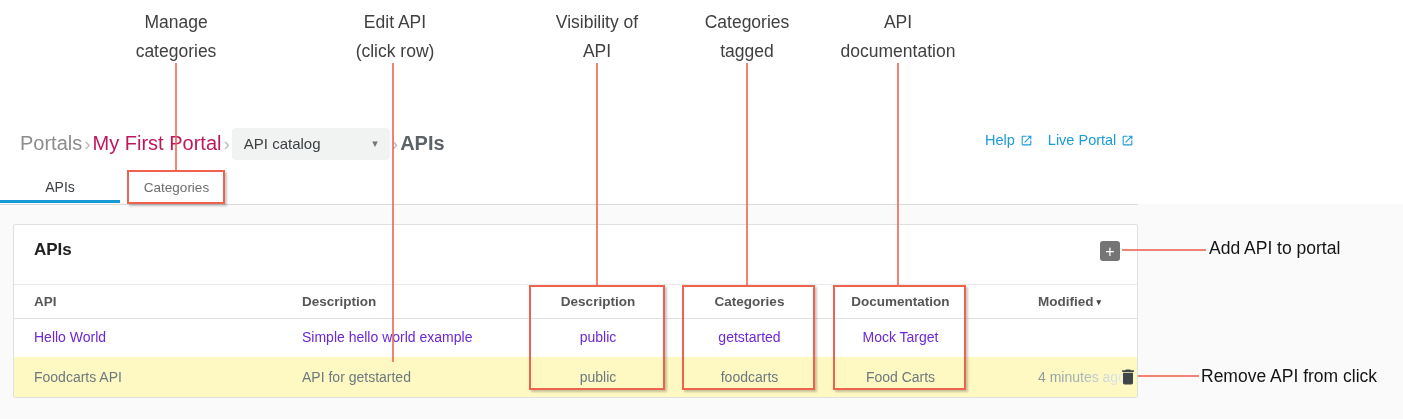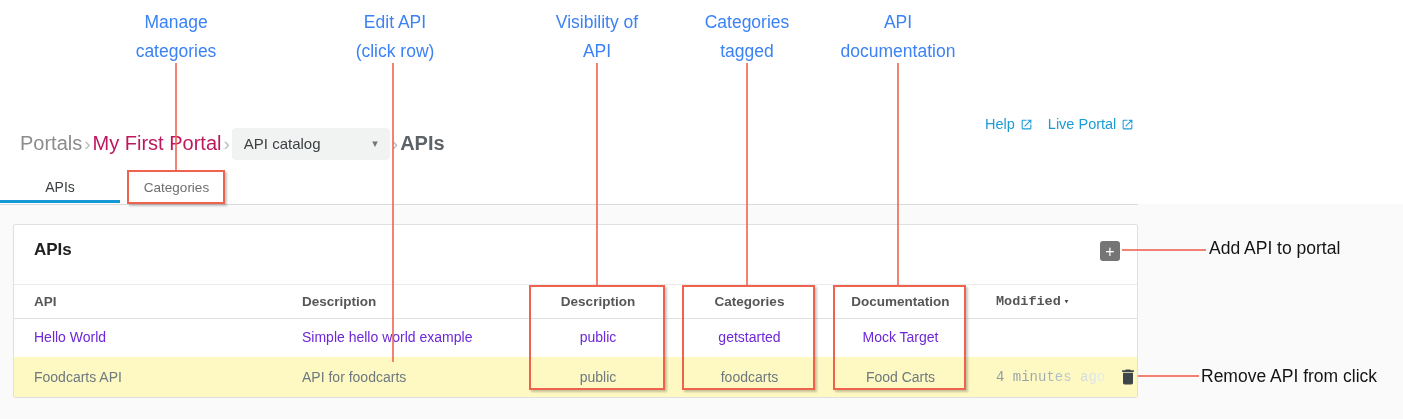--- a/index.html
+++ b/index.html
@@ -2,41 +2,41 @@
 <html><head>
 <meta charset="utf-8">
 <style>
   html,body{margin:0;padding:0;background:#fff;}
   .stage{position:relative;width:1403px;height:419px;background:#fff;overflow:hidden;
          font-family:"Liberation Sans",sans-serif;}
   .content-bg{position:absolute;left:0;top:204px;width:1403px;height:215px;background:#fafafa;}
 
   
   .ann-top{position:absolute;top:8px;width:220px;text-align:center;font-size:17.5px;
-           line-height:29px;color:#3b82f6;}
+           line-height:29px;color:#404040;}
   .ann-top span{display:block;}
   .ann-right{position:absolute;font-size:17.5px;color:#141414;white-space:nowrap;}
   .vline{position:absolute;width:2px;background:rgba(239,99,80,.8);}
   .hline{position:absolute;height:2px;background:rgba(239,99,80,.8);}
   .redbox{position:absolute;border:2px solid #ee624e;box-sizing:border-box;
           box-shadow:2px 2px 2px rgba(0,0,0,.22);background:transparent;pointer-events:none;}
 
   
   .breadcrumb{position:absolute;left:20px;top:127px;height:33px;display:flex;
               align-items:center;gap:2px;}
   .bc-portals{font-size:20px;color:#8c8c8c;}
   .bc-sep{font-size:19px;color:#bdbdbd;}
   .bc-name{font-size:20px;color:#be185d;}
   .bc-current{font-size:20px;font-weight:bold;color:#5d6266;}
   .dropdown{height:32px;width:158px;background:#f1f3f3;border-radius:4px;display:flex;
             align-items:center;justify-content:space-between;padding:0 12px;box-sizing:border-box;}
   .dropdown .val{font-size:15px;color:#3d4043;}
   .dropdown .caret{font-size:11px;color:#757575;}
 
-  .toplinks{position:absolute;top:116px;left:985px;display:flex;gap:15px;align-items:center;
+  .toplinks{position:absolute;top:132px;left:985px;display:flex;gap:15px;align-items:center;
             color:#1b9bd7;font-size:14.5px;}
   .toplinks .lnk{display:flex;align-items:center;gap:5px;cursor:pointer;}
   .toplinks svg{display:block;}
 
   
   .tabbar{position:absolute;left:0;top:171px;width:1138px;height:33px;border-bottom:1px solid #dadada;}
   .tab{position:absolute;top:0;height:33px;line-height:33px;text-align:center;}
   .tab-apis{left:0;width:120px;font-size:14px;color:#3c4043;}
   .tab-cats{left:128px;width:97px;font-size:13.5px;color:#6e6e6e;}
   .tab-underline{position:absolute;left:0;top:200px;width:120px;height:3px;background:#1499d6;}
@@ -54,21 +54,21 @@
          font-size:13.5px;font-weight:bold;color:#565656;}
   .trow{position:absolute;left:0;width:1123px;height:40px;line-height:40px;font-size:14px;}
   .row1{top:92px;border-bottom:2px solid #eab308;color:#6d28d9;}
   .row2{top:132px;background:#fef9c3;color:#6d797e;}
   .cell{position:absolute;top:0;white-space:nowrap;}
   .c-api{left:20px;}
   .c-desc{left:288px;}
   .c-vis{left:516px;width:136px;text-align:center;}
   .c-cat{left:669px;width:133px;text-align:center;}
   .c-doc{left:820px;width:133px;text-align:center;}
-  .c-mod{left:982px;font-family:Liberation Mono, monospace;}
+  .c-mod{left:1024px;}
   .sort-arrow{font-size:9px;color:#424242;margin-left:3px;vertical-align:1px;}
   .fade{background:linear-gradient(90deg,#8a979e 0%,#9fadb4 45%,#cfd9dd 78%,#e6edf0 100%);
         -webkit-background-clip:text;background-clip:text;color:transparent;}
   .trash{position:absolute;left:1104px;top:9px;width:20px;height:22px;cursor:pointer;}
 </style>
 </head>
 <body>
 
 <div class="stage">
 
@@ -151,21 +151,21 @@
     <div class="trow row1">
       <span class="cell c-api">Hello World</span>
       <span class="cell c-desc">Simple hello world example</span>
       <span class="cell c-vis">public</span>
       <span class="cell c-cat">getstarted</span>
       <span class="cell c-doc">Mock Target</span>
     </div>
 
     <div class="trow row2">
       <span class="cell c-api">Foodcarts API</span>
-      <span class="cell c-desc">API for foodcarts</span>
+      <span class="cell c-desc">API for getstarted</span>
       <span class="cell c-vis">public</span>
       <span class="cell c-cat">foodcarts</span>
       <span class="cell c-doc">Food Carts</span>
       <span class="cell c-mod fade">4 minutes ago</span>
       <svg class="trash" viewBox="0 0 24 24" fill="#3f464a">
           <path d="M6 19c0 1.1.9 2 2 2h8c1.1 0 2-.9 2-2V7H6v12zM19 4h-3.5l-1-1h-5l-1 1H5v2h14V4z"></path>
         </svg>
     </div>
   </div>
 

